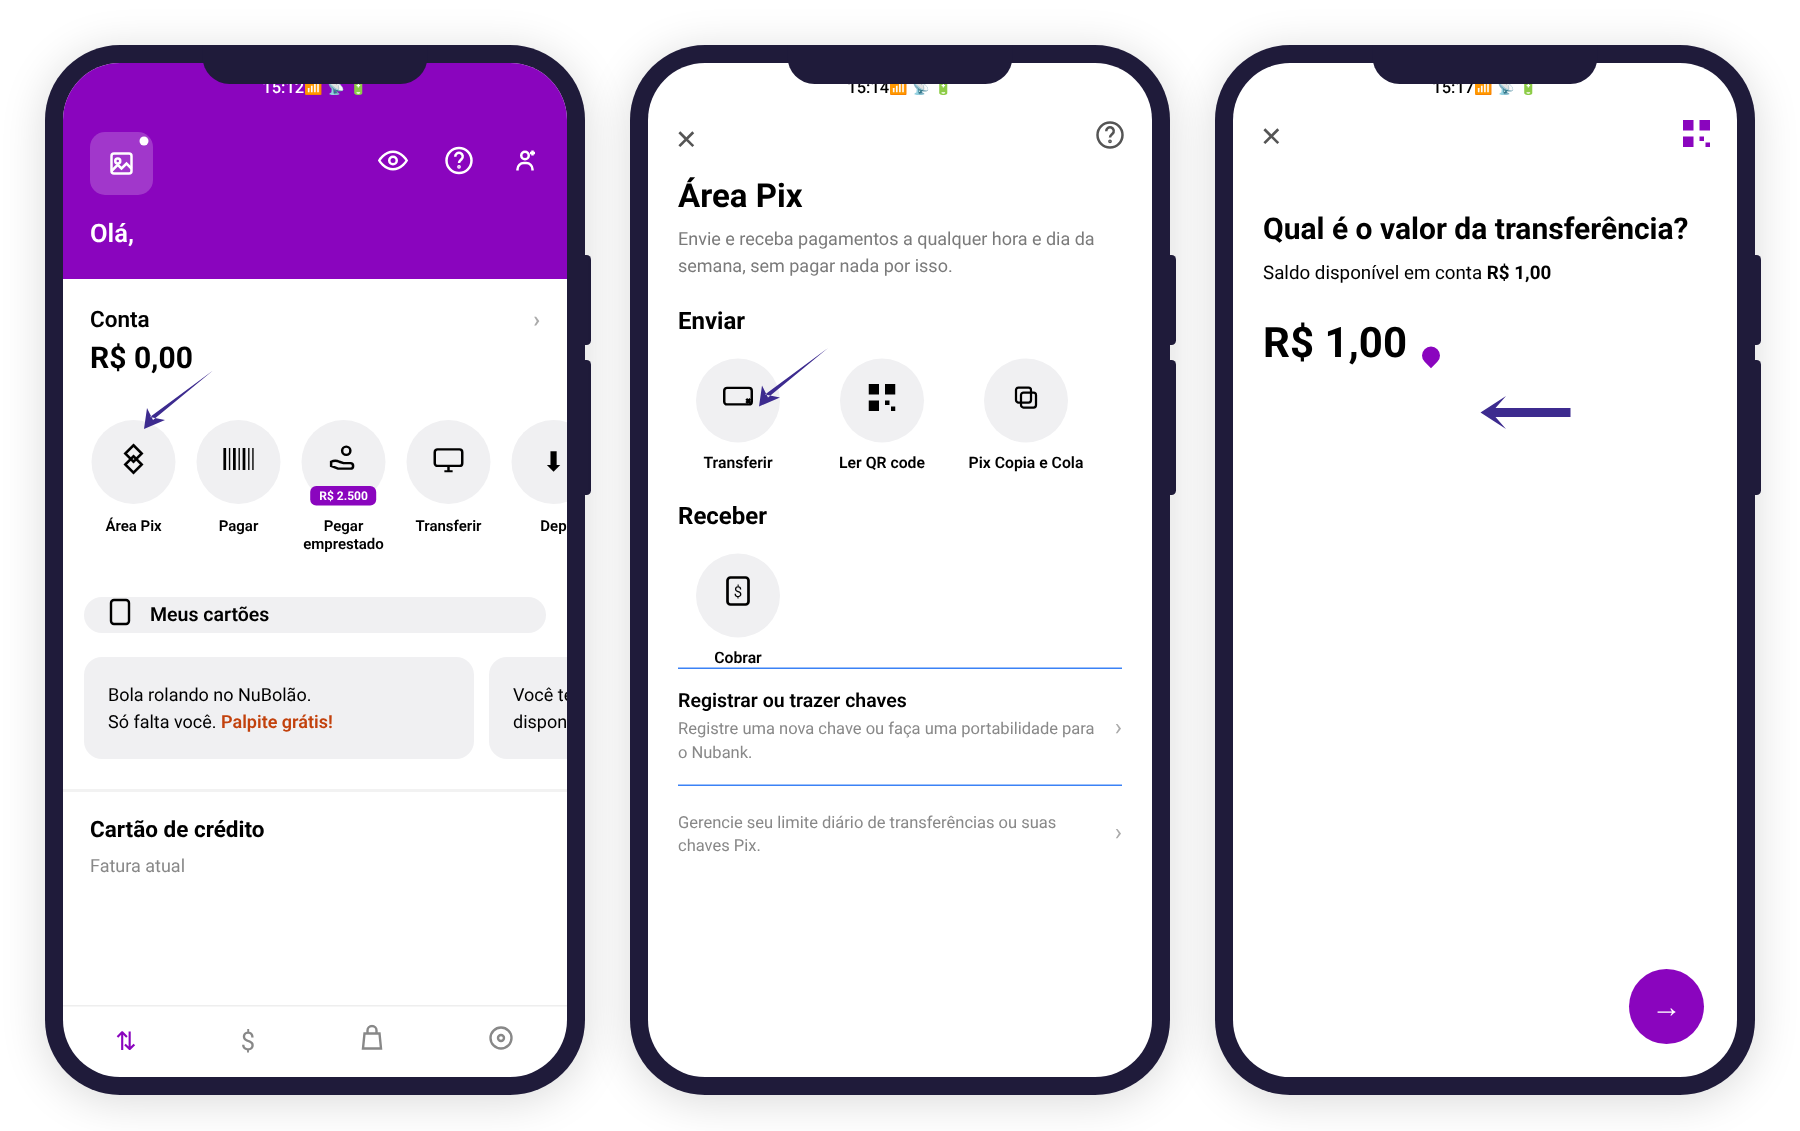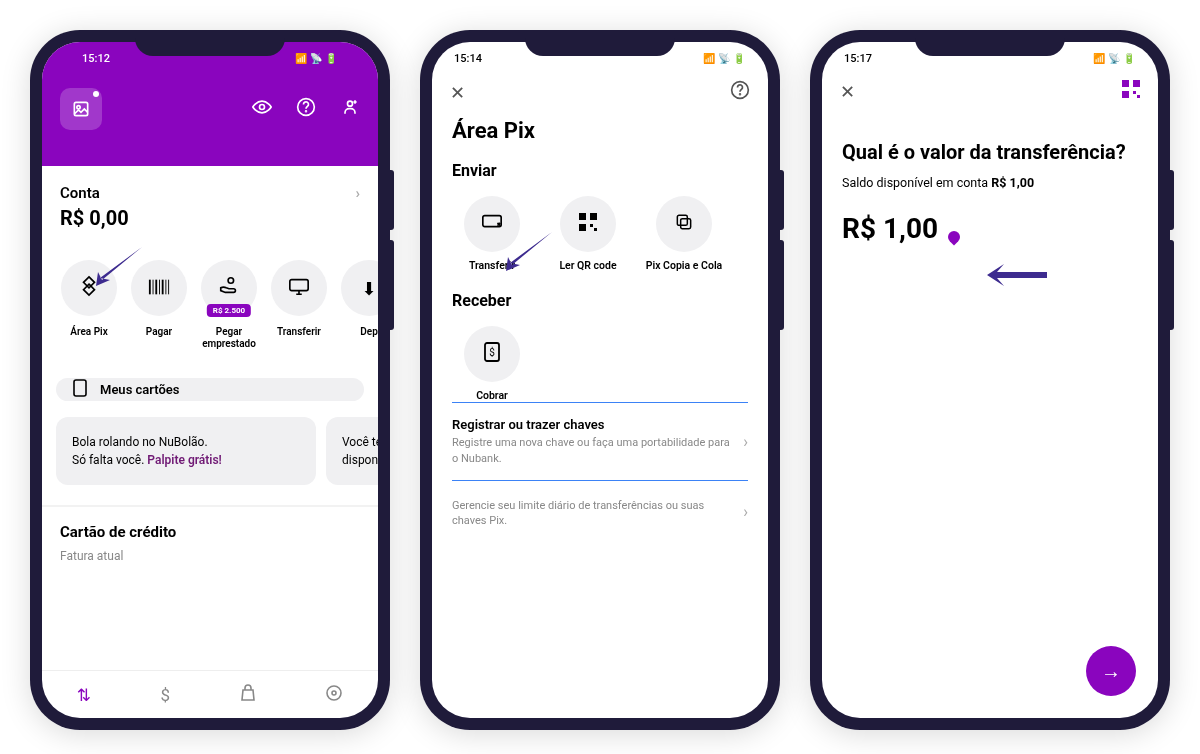--- a/index.html
+++ b/index.html
@@ -41,21 +41,21 @@
     transform: translateX(-50%);
     width: 150px;
     height: 26px;
     background: #1f1b3a;
     border-radius: 0 0 18px 18px;
     z-index: 50;
   }
   .status-bar {
     height: 32px;
     display: flex;
-    justify-content: space-between;
+    justify-content: center;
     align-items: center;
     padding: 0 22px;
     font-size: 11px;
     font-weight: 500;
     position: relative;
     z-index: 10;
   }
   .status-icons { display:flex; gap:4px; align-items:center; font-size:10px; }
 
   
@@ -114,21 +114,21 @@
   .card-pill {
     margin: 20px 14px 0; background:#f0f0f2; border-radius:12px;
     padding:0 16px; display:flex; align-items:center; gap:12px;
     font-size:13px; font-weight:600;
   }
   .promo-row { display:flex; gap:10px; padding: 16px 14px 0; overflow:hidden; }
   .promo-card {
     flex:0 0 260px; background:#f0f0f2; border-radius:12px;
     padding:16px; font-size:12px; line-height:1.5;
   }
-  .promo-link { color:#701a75; font-weight:600;margin-top:26px; }
+  .promo-link { color:#c2410c; font-weight:600;margin-top:26px; }
   .divider { height:2px; background:#f2f2f2; margin:20px 0 0; }
   .cc-section { padding:16px 18px 4px; }
   .cc-title { font-size:15px; font-weight:700; }
   .cc-sub { font-size:12px; color:#888; margin-top:8px; }
 
   .bottom-nav {
     height:48px; border-top:1px solid #eee;
     display:flex; justify-content:space-around; align-items:center;
     font-size:17px; color:#888;
   }
@@ -219,20 +219,21 @@
           </span>
           <span>
             <svg width="20" height="20" viewBox="0 0 24 24" fill="none" stroke="#fff" stroke-width="2">
                 <circle cx="12" cy="8" r="3"></circle>
                 <path d="M6 20v-1a5 5 0 015-5h2a5 5 0 015 5v1"></path>
                 <path d="M18 4v4M16 6h4"></path>
               </svg>
           </span>
         </div>
       </div>
+      <div class="greeting">Olá,</div>
     </div>
 
     <div class="p1-body">
       <div class="account-row">
         <span>Conta</span>
         <span style="color:#aaa">›</span>
       </div>
       <div class="account-balance">R$ 0,00</div>
 
       <div class="arrow" style="top:200px; left:40px;">
@@ -359,20 +360,21 @@
       <span>
         <svg width="20" height="20" viewBox="0 0 24 24" fill="none" stroke="#555" stroke-width="2">
             <circle cx="12" cy="12" r="10"></circle>
             <path d="M9 9a3 3 0 115 2c-1 1-2 1.5-2 3"></path>
             <circle cx="12" cy="17" r="0.5" fill="#555"></circle>
           </svg>
       </span>
     </div>
     <div class="p2-body">
       <div class="area-title">Área Pix</div>
+      <div class="area-sub">Envie e receba pagamentos a qualquer hora e dia da semana, sem pagar nada por isso.</div>
 
       <div class="section-title">Enviar</div>
 
       <div class="arrow" style="top:185px; left:60px;">
         <svg viewBox="0 0 70 50">
             <path d="M60 5 L18 36 L28 38 L14 44 L16 30 L20 38 Z" fill="#3d2b8f"></path>
           </svg>
       </div>
 
       <div class="p2-actions">

